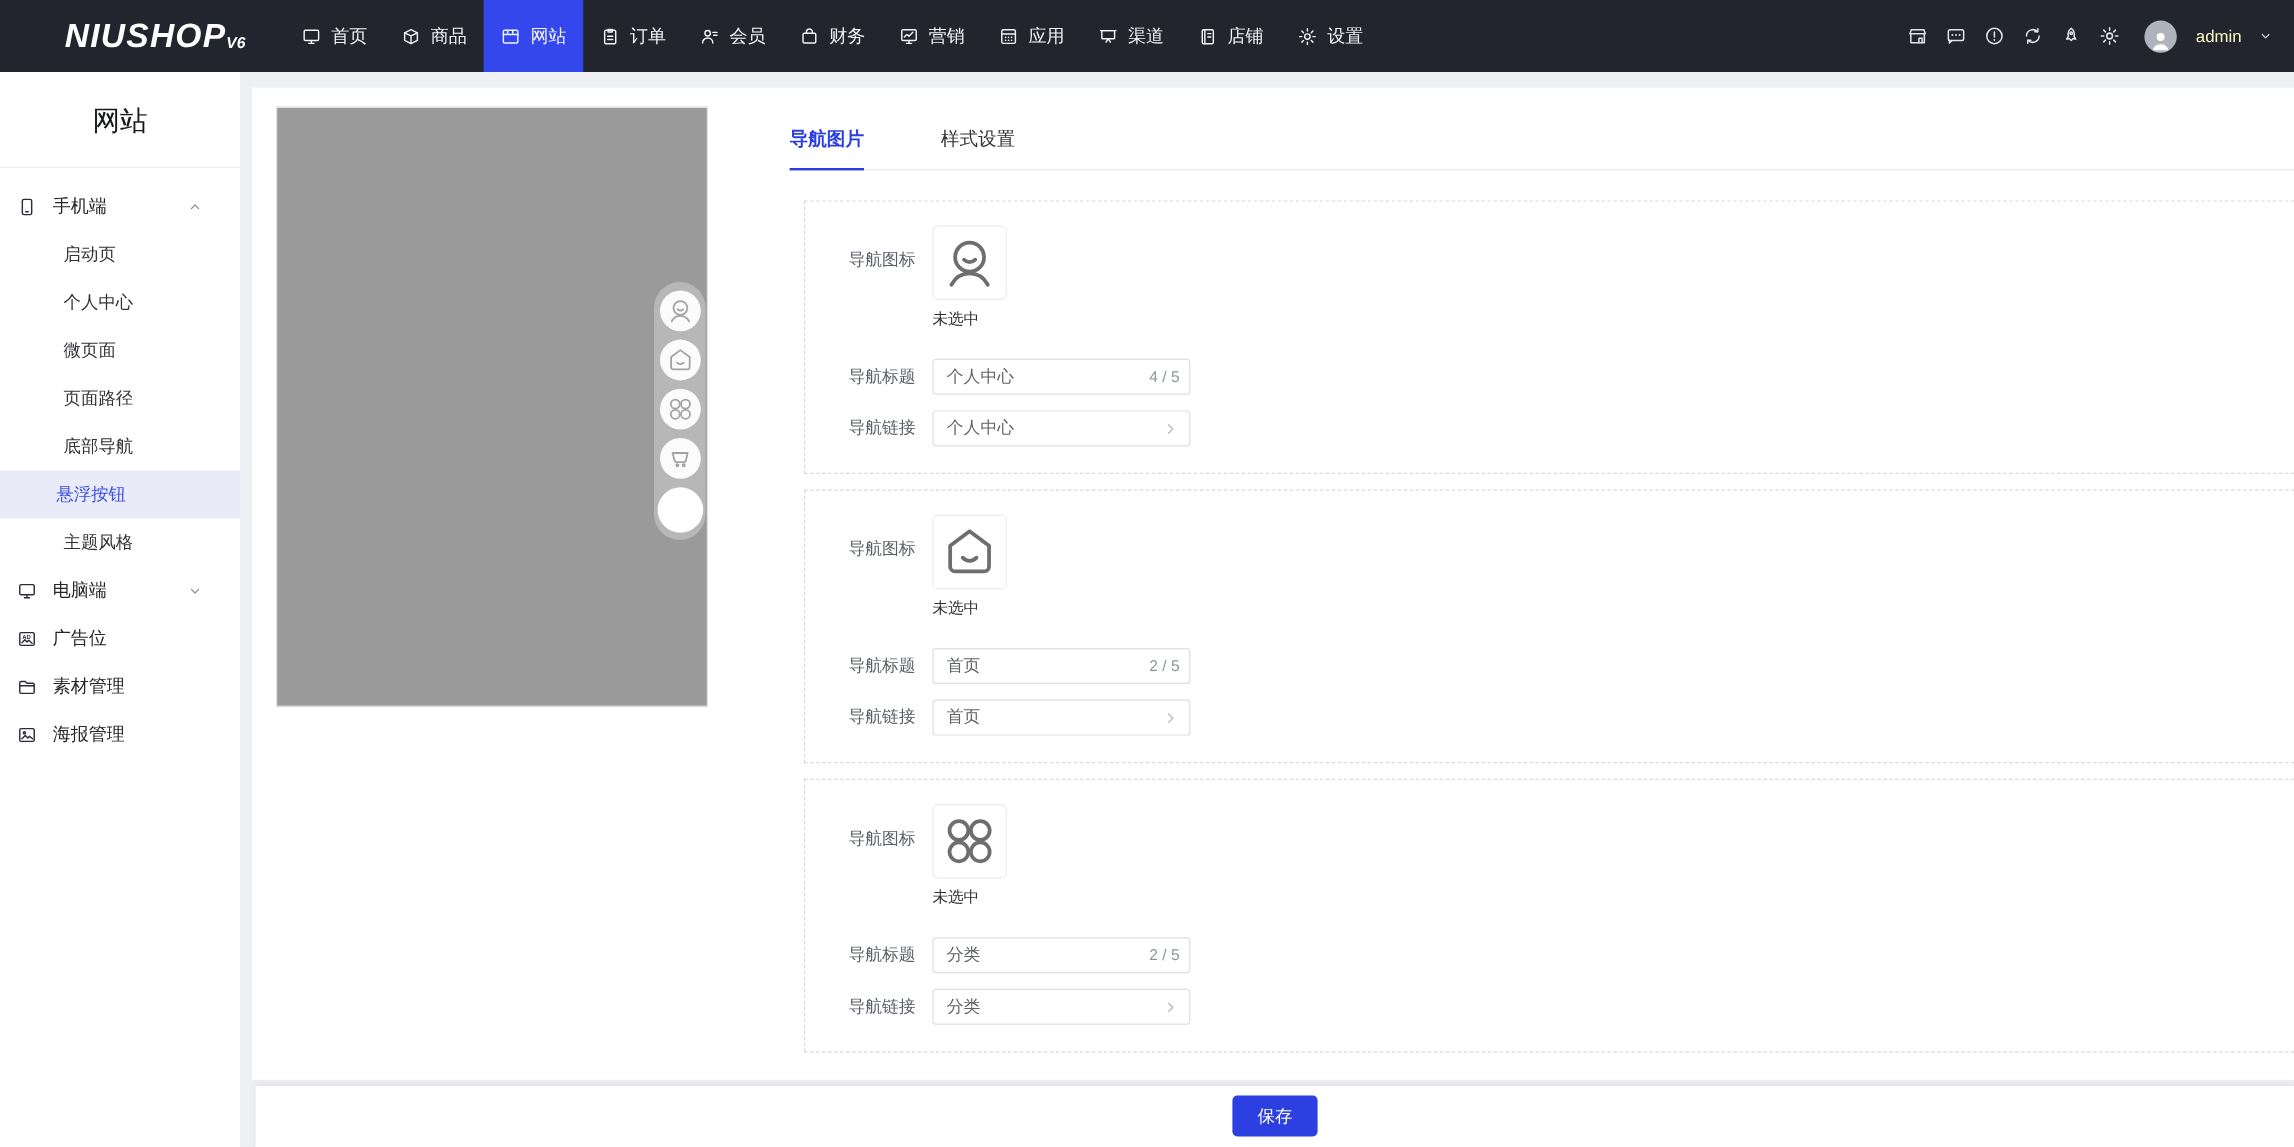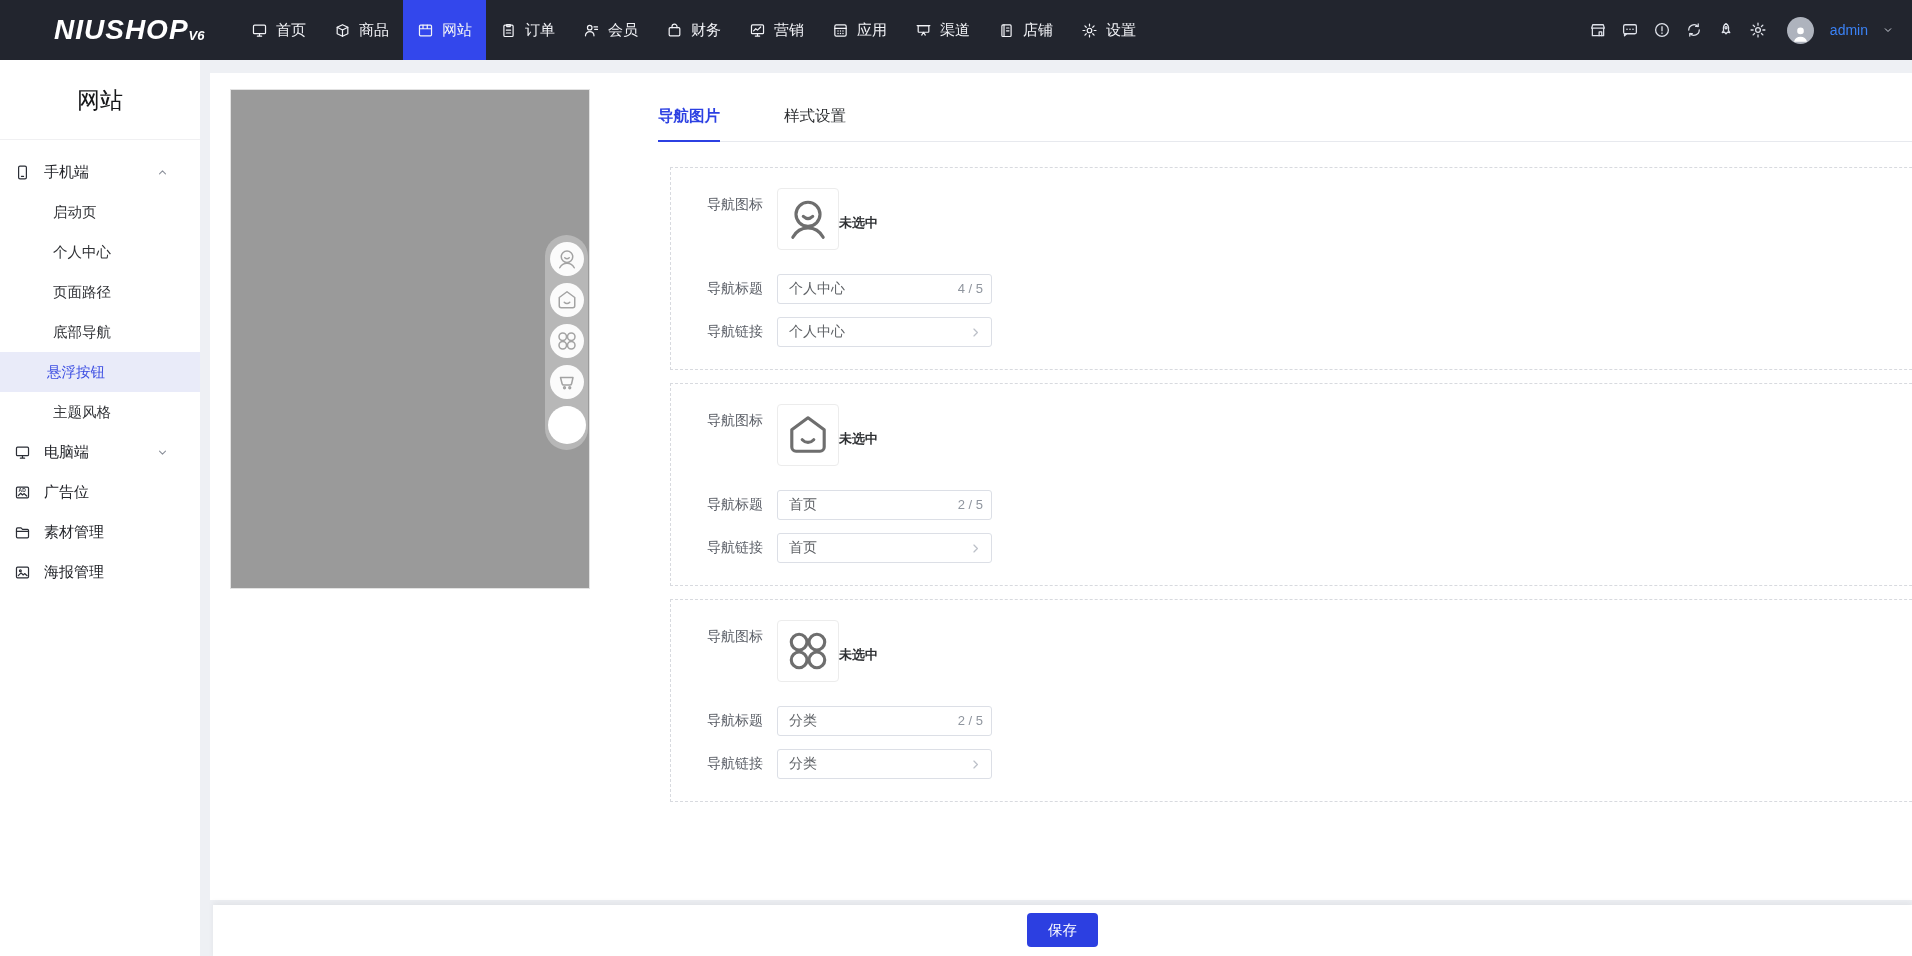--- a/index.html
+++ b/index.html
@@ -16,21 +16,21 @@
   .logo-ver { font-size:13px; font-weight:700; font-style:italic; margin-top:10px; }
   .topnav { display:flex; align-items:stretch; }
   .topnav-item { display:flex; align-items:center; gap:8px; padding:0 14px; color:#f2f3f7; font-size:15px; cursor:pointer; }
   .topnav-item .ic { width:17px; height:17px; color:#f2f3f7; }
   .topnav-item.active { background:#3347ec; }
   .topbar-spacer { flex:1; }
   .topbar-right { display:flex; align-items:center; gap:14px; padding-right:18px; }
   .tb-icon { width:18px; height:18px; color:#dfe2ea; cursor:pointer; }
   .avatar { width:27px; height:27px; border-radius:50%; background:#aeb3bd; overflow:hidden; display:flex; align-items:flex-end; justify-content:center; margin-left:6px; }
   .avatar svg { width:21px; height:21px; }
-  .admin-name { color:#3b82f6; font-size:14px; margin-left:2px; }
+  .admin-name { color:#fef9c3; font-size:14px; margin-left:2px; }
   .tb-chev { width:12px; height:12px; color:#cfd3db; cursor:pointer; }
 
   
   .sidebar { position:absolute; left:0; top:60px; width:200px; height:896px; background:#fff; }
   .sidebar-title { text-align:center; font-size:23px; color:#17181a; padding:25px 0 23px; }
   .sidebar-divider { border-bottom:1px solid #f0f0f2; }
   .side-menu { padding-top:12px; }
   .side-item { height:40px; display:flex; align-items:center; font-size:15px; color:#24262b; cursor:pointer; position:relative; }
   .side-item .ic { width:17px; height:17px; color:#2b2e36; margin:0 13px 0 14px; }
   .side-item .chev { position:absolute; right:18px; width:13px; height:13px; color:#8a8f99; }
@@ -52,22 +52,22 @@
   .tabbar { margin-top:33px; border-bottom:1px solid #e7e9ee; display:flex; gap:64px; }
   .tab { font-size:15.5px; color:#2e3033; padding-bottom:13px; cursor:pointer; border-bottom:2px solid transparent; margin-bottom:-1px; }
   .tab.active { color:#2c40e2; border-bottom-color:#2c40e2; font-weight:bold; }
 
   .sections { margin-top:25px; margin-left:12px; }
   .nav-section { border:1px dashed #d8dadf; padding:20px 30px 22px 36px; margin-bottom:13px; }
   .sec-row { display:flex; align-items:center; }
   .sec-row + .sec-row { margin-top:13px; }
   .sec-row.icon-row { align-items:flex-start; margin-bottom:24px; }
   .sec-label { width:56px; font-size:14px; color:#5a5e66; margin-right:14px; flex:none; }
-  .icon-row .sec-label { margin-top:8px; }
-  .icon-wrap { display:flex; flex-direction:row; align-items:center;font-weight:bold; }
+  .icon-row .sec-label { margin-top:20px; }
+  .icon-wrap { display:flex; flex-direction:column; align-items:flex-start; }
   .icon-box { width:62px; height:62px; background:#fff; border:1px solid #ececec; border-radius:4px; display:flex; align-items:center; justify-content:center; cursor:pointer; }
   .icon-box .ic { width:46px; height:46px; color:#6e6e6e; }
   .icon-state { font-size:13px; color:#2e3033; margin-top:7px; }
   .nav-input { position:relative; width:215px; height:30px; }
   .nav-input input { width:100%; height:100%; border:1px solid #dcdfe6; border-radius:3px; font-size:14px; color:#5f6266; padding:0 44px 0 11px; outline:none; font-family:inherit; }
   .input-counter { position:absolute; right:9px; top:7px; font-size:13px; color:#8f959e; }
   .link-box { width:215px; height:30px; border:1px solid #dcdfe6; border-radius:3px; display:flex; align-items:center; justify-content:space-between; padding:0 8px 0 11px; font-size:14px; color:#5f6266; cursor:pointer; background:#fff; }
   .link-box .ic { width:15px; height:15px; color:#bcc0c8; }
 
   
@@ -263,20 +263,23 @@
           <svg viewBox="0 0 24 24" fill="none" stroke="currentColor" stroke-width="2" stroke-linecap="round" stroke-linejoin="round">
             <path d="M6.5 14.5L12 9l5.5 5.5"></path>
           </svg>
         </span>
     </div>
     <div class="side-sub">
         <span>启动页</span>
       </div>
     <div class="side-sub">
         <span>个人中心</span>
+      </div>
+    <div class="side-sub">
+        <span>微页面</span>
       </div>
     <div class="side-sub">
         <span>页面路径</span>
       </div>
     <div class="side-sub">
         <span>底部导航</span>
       </div>
     <div class="side-sub active">
         <span>悬浮按钮</span>
       </div>

